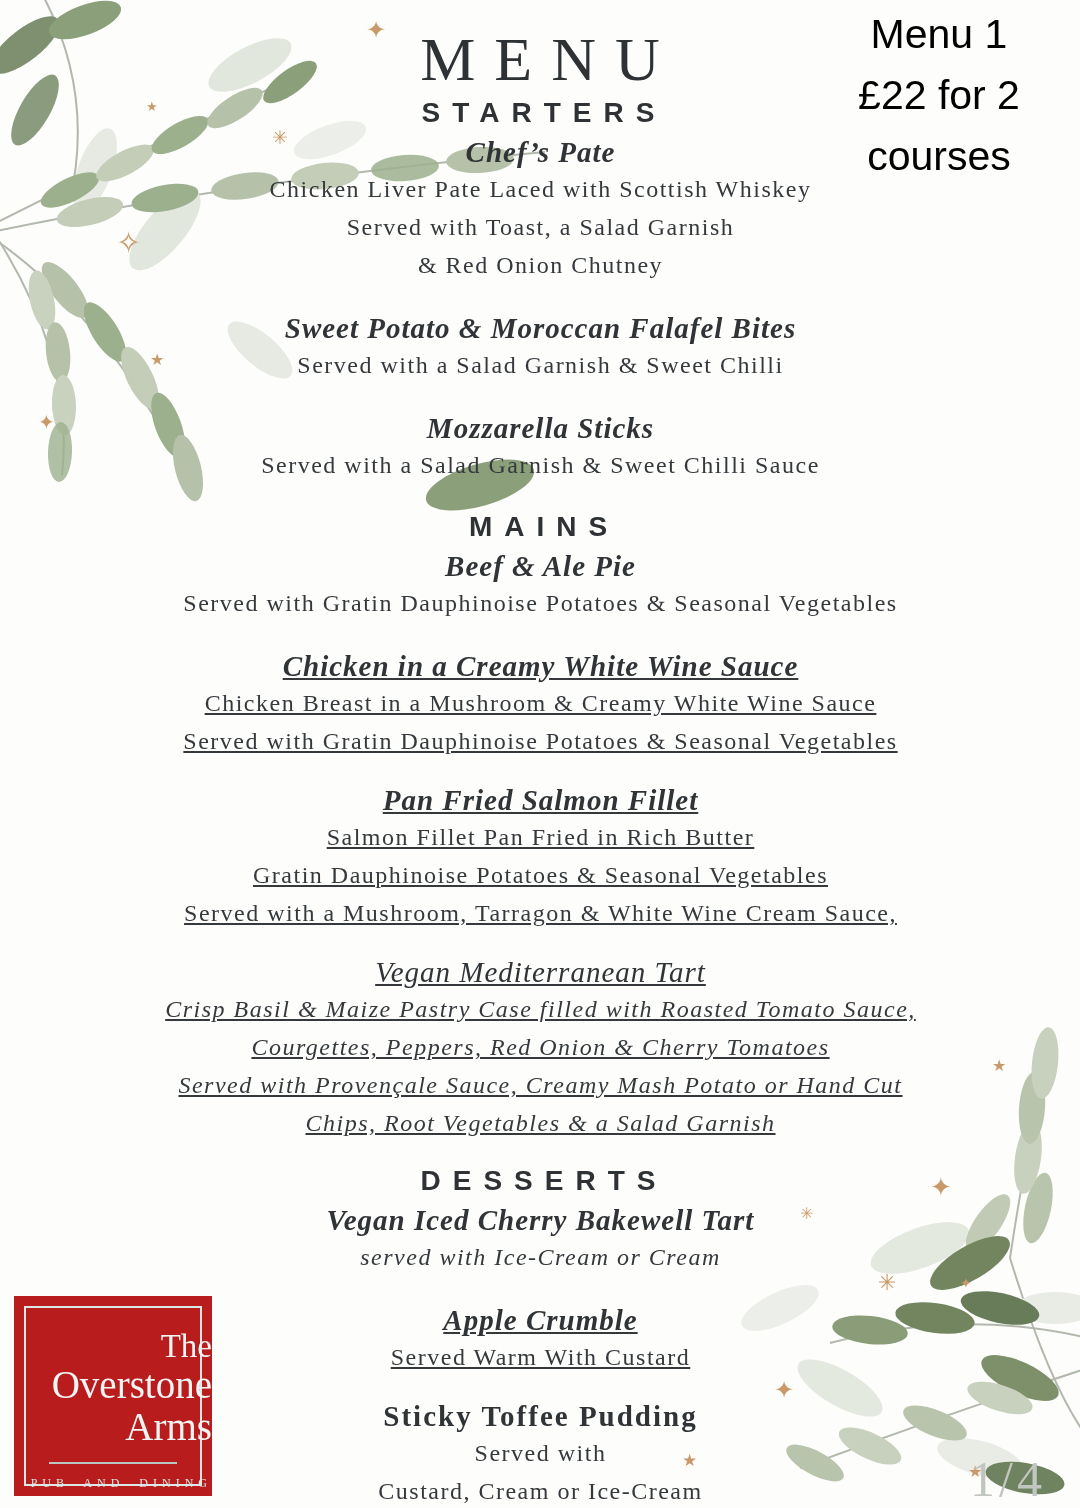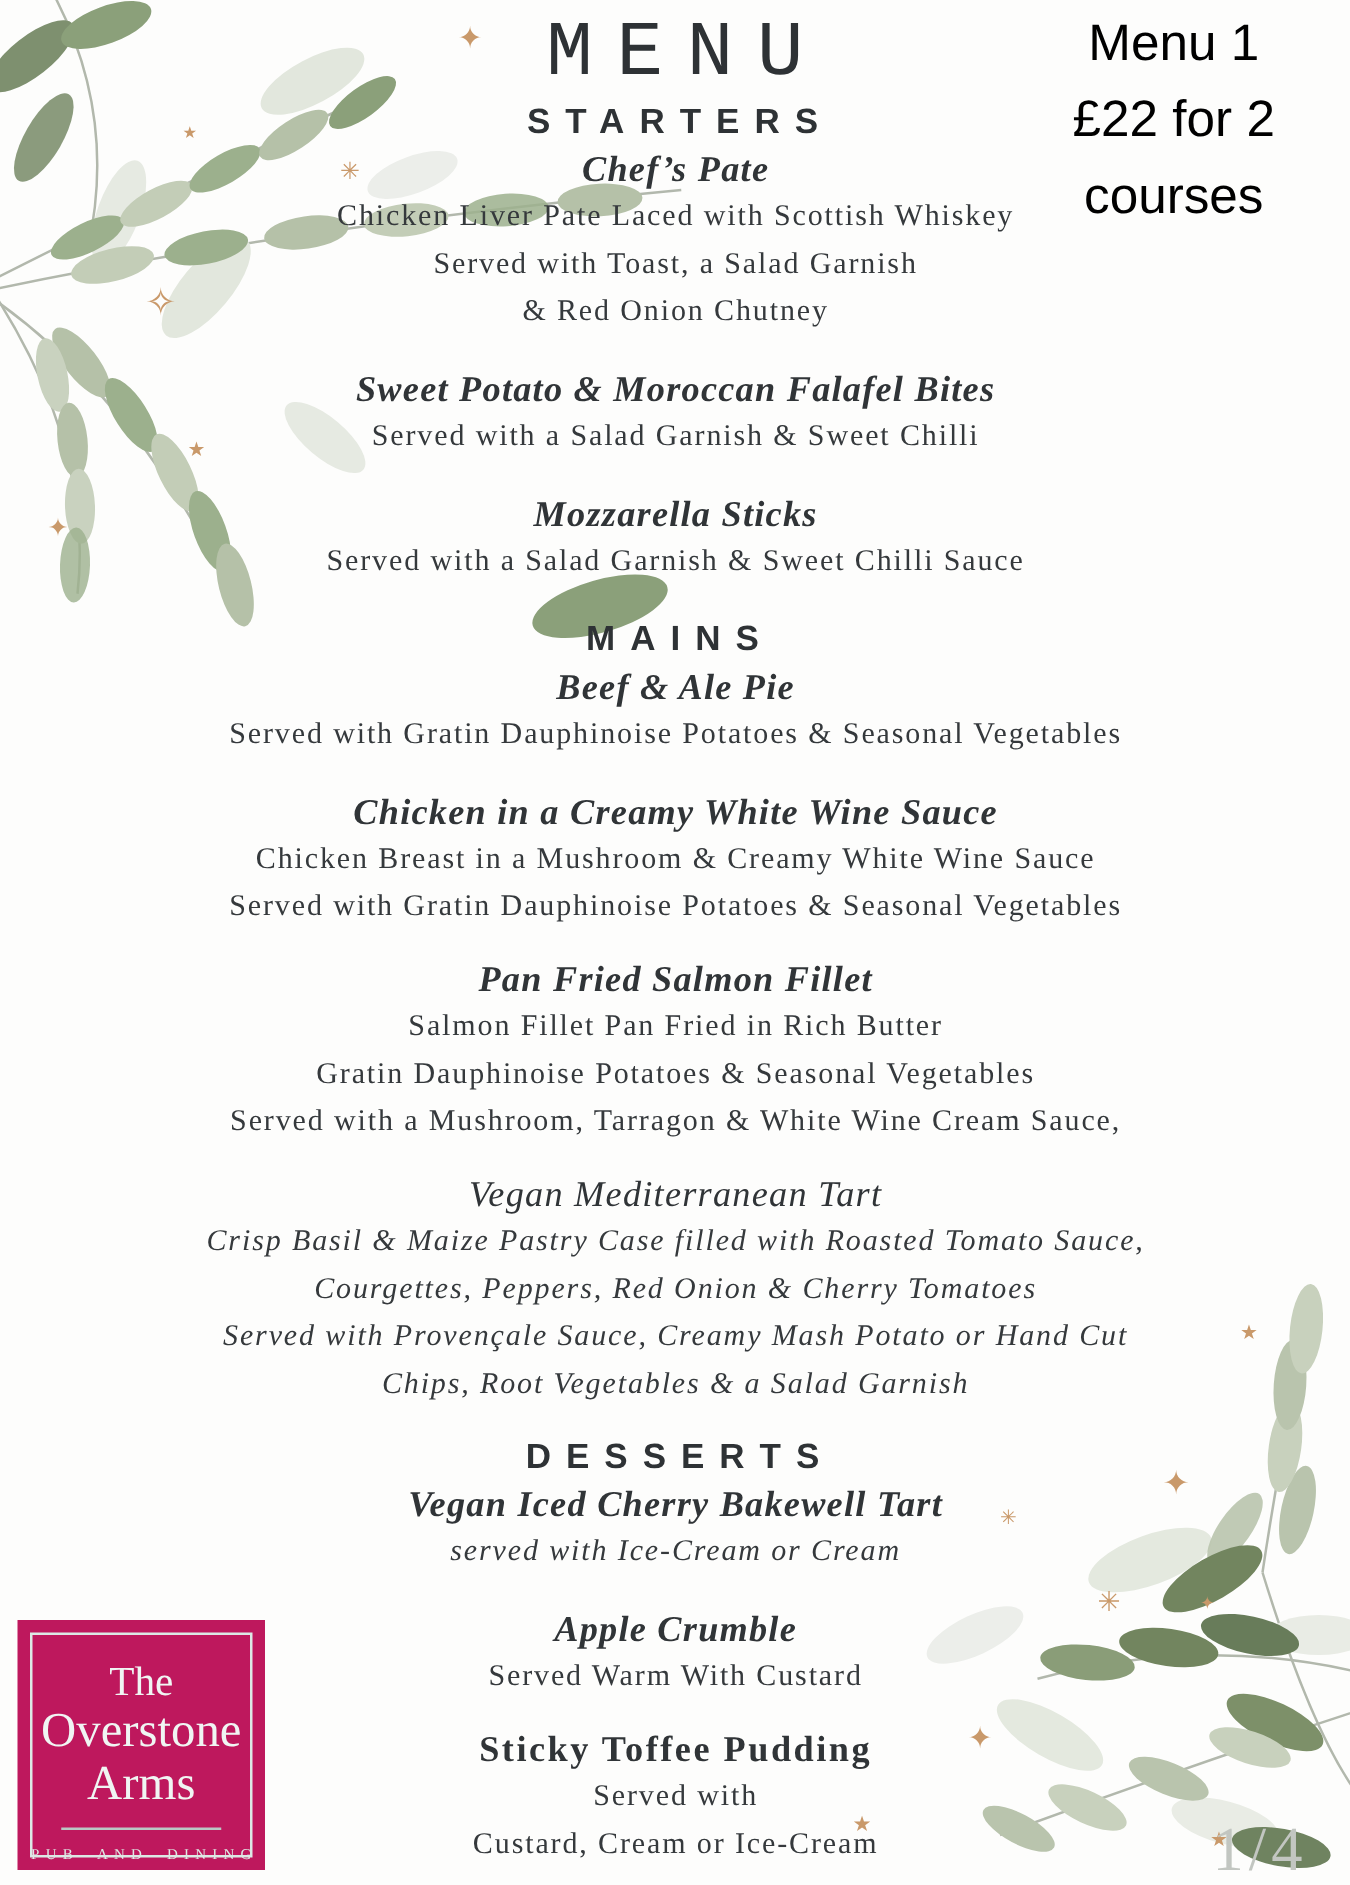--- a/index.html
+++ b/index.html
@@ -32,41 +32,41 @@
 
   .badge{
     position:absolute;left:838px;top:4px;width:202px;text-align:center;
     font-family:"Liberation Sans", sans-serif;font-size:41px;line-height:61px;
     color:#000000;
   }
   .content{
     position:absolute;left:0;top:0;width:1080px;text-align:center;
   }
   .title{
-    margin:6px 0 0 0;font-weight:400;font-size:62px;line-height:74px;
-    letter-spacing:19px;padding-left:19px;color:#2e3235;font-family:Liberation Mono, monospace;
+    margin:22px 0 0 0;font-weight:400;font-size:62px;line-height:74px;
+    letter-spacing:19px;padding-left:19px;color:#2e3235;
   }
   .sec{
     margin:0 0 4px 0;font-family:"Liberation Sans", sans-serif;font-weight:700;
     font-size:28px;line-height:34px;letter-spacing:12px;padding-left:8px;color:#2e3235;
   }
   .item{margin:0 0 26px 1px;}
-  .item.tight{margin-bottom:22px;}
+  .item.tight{margin-bottom:22px;text-decoration:underline;}
   .item-name{
     font-weight:700;font-style:italic;font-size:29px;line-height:36px;
     letter-spacing:1px;color:#303437;
   }
   .item-desc{font-size:24px;line-height:38px;letter-spacing:1.5px;}
   .italic-name .item-name{font-weight:400;}
   .italic-all .item-desc{font-style:italic;}
   .upright .item-name{font-style:normal;letter-spacing:2px;}
 
   .logo{
     position:absolute;left:14px;top:1296px;width:198px;height:200px;
-    background:#be185d;color:#f0f5f3;text-align:center;
+    background:#b91c1c;color:#f0f5f3;text-align:right;
   }
   .logo-border{
     position:absolute;left:10px;top:10px;right:10px;bottom:10px;
     border:2px solid #dce8e5;
   }
   .logo-inner{position:relative;padding-top:32px;}
   .logo-line1{font-size:33px;line-height:36px;}
   .logo-line2{font-size:39px;line-height:42px;}
   .logo-line3{font-size:39px;line-height:42px;}
   .logo-divider{width:128px;height:2px;background:#b9c7c4;margin:14px auto 12px auto;}

